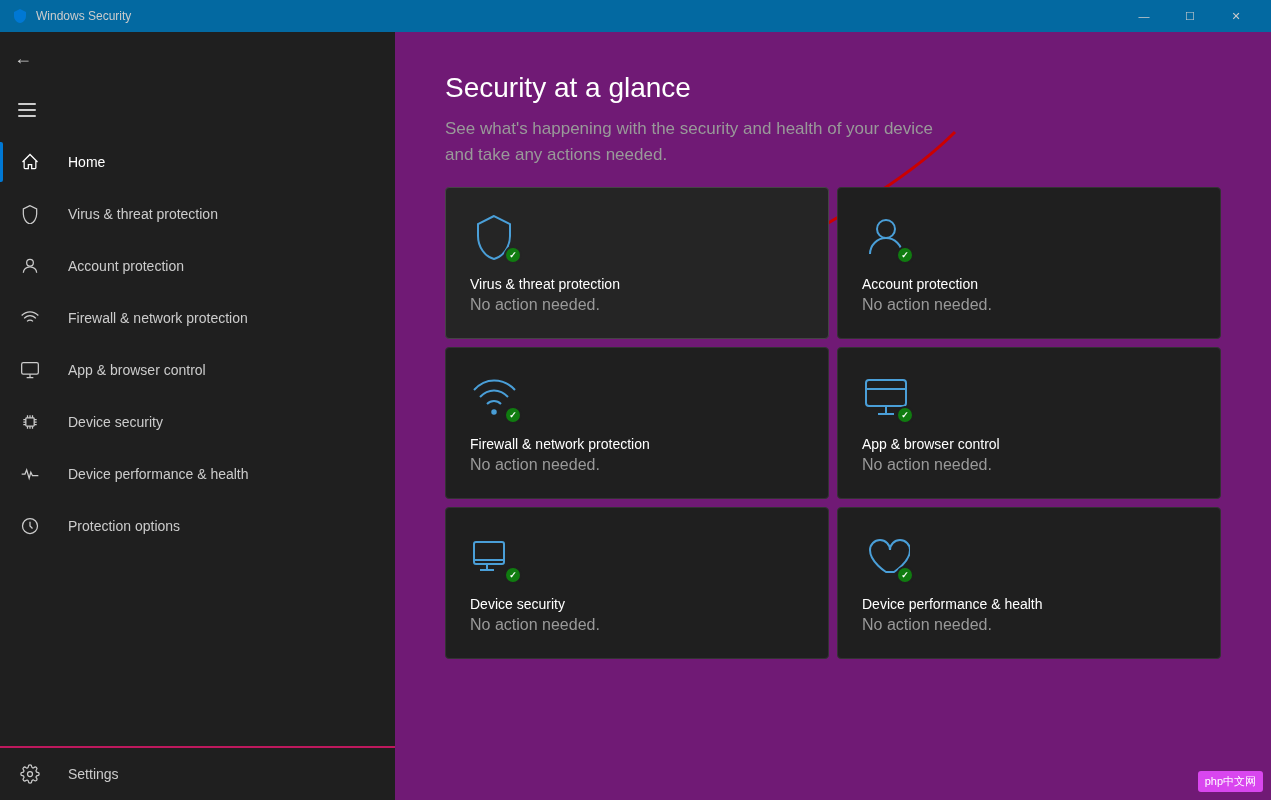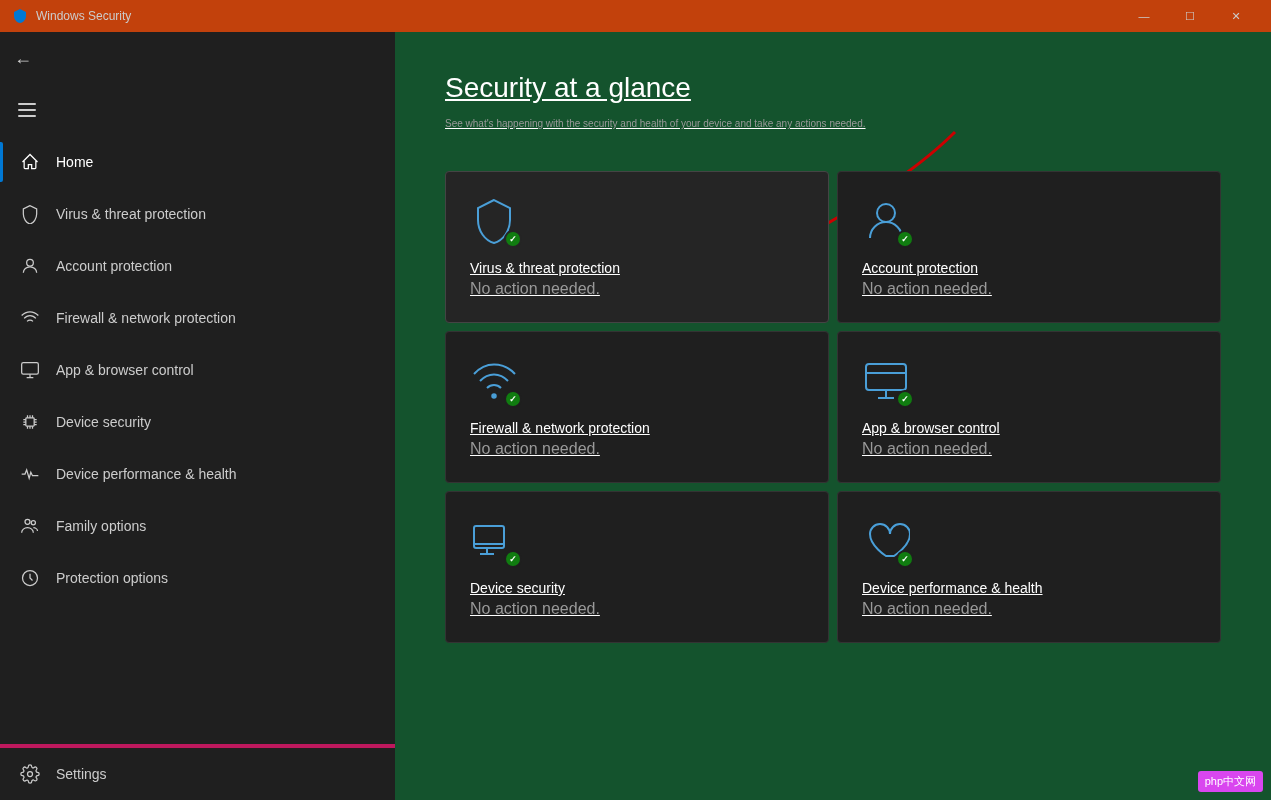--- a/index.html
+++ b/index.html
@@ -11,21 +11,21 @@
       color: #fff;
       overflow: hidden;
       display: flex;
       flex-direction: column;
     }
 
     
     .title-bar {
       display: flex;
       align-items: center;
-      background: #c2410c;
+      background: #0369a1;
       height: 32px;
       padding: 16px 12px;
       flex-shrink: 0;
     }
     .title-bar-icon {
       width: 16px;
       height: 16px;
       margin-right: 8px;
       display: flex;
       align-items: center;
@@ -104,21 +104,21 @@
       color: #ccc;
     }
 
     .nav-item {
       display: flex;
       align-items: center;
       padding: 0 20px;
       height: 52px;
       cursor: pointer;
       position: relative;
-      gap: 16px;
+      gap: 28px;
       color: #ccc;
       font-size: 14px;
       font-weight: 400;
     }
     .nav-item.active {
       color: #fff;
     }
     .nav-item.active::before {
       content: '';
       position: absolute;
@@ -140,42 +140,41 @@
     .nav-icon svg {
       width: 20px;
       height: 20px;
       fill: none;
       stroke: currentColor;
       stroke-width: 1.5;
     }
 
     .sidebar-bottom {
       margin-top: auto;
-      border-top: 4px solid #be185d;
+      border-top: 2px solid #be185d;
     }
 
     
     .main-content {
       flex: 1;
-      background: #14532d;
+      background: #701a75;
       padding: 40px 50px;
       overflow-y: auto;
-      text-decoration: underline;
     }
 
     .page-title {
       font-size: 28px;
       font-weight: 300;
       color: #fff;
       margin-bottom: 12px;
     }
     .page-subtitle {
-      font-size: 10px;
+      font-size: 17px;
       color: #999;
-      margin-bottom: 40px;
+      margin-bottom: 20px;
       line-height: 1.5;
       max-width: 500px;
     }
 
     
     .cards-grid {
       display: grid;
       grid-template-columns: 1fr 1fr;
       gap: 8px;
     }
@@ -350,31 +349,20 @@
 
     <div class="nav-item">
       <span class="nav-icon">
         <svg viewBox="0 0 24 24">
             <path d="M2 12h4l2-5 3 10 2-7 2 4h7"></path>
           </svg>
       </span>
       <span>Device performance &amp; health</span>
     </div>
 
-    <div class="nav-item">
-      <span class="nav-icon">
-        <svg viewBox="0 0 24 24">
-            <circle cx="9" cy="7" r="3"></circle>
-            <circle cx="16" cy="8" r="2.5"></circle>
-            <path d="M2 20c0-3.3 3.1-6 7-6s7 2.7 7 6"></path>
-            <path d="M16 14c2.5 0 5 1.8 5 4"></path>
-          </svg>
-      </span>
-      <span>Family options</span>
-    </div>
 
     <div class="nav-item">
       <span class="nav-icon">
         <svg viewBox="0 0 24 24">
             <circle cx="12" cy="12" r="9"></circle>
             <path d="M12 7v5l3 3"></path>
           </svg>
       </span>
       <span>Protection options</span>
     </div>

